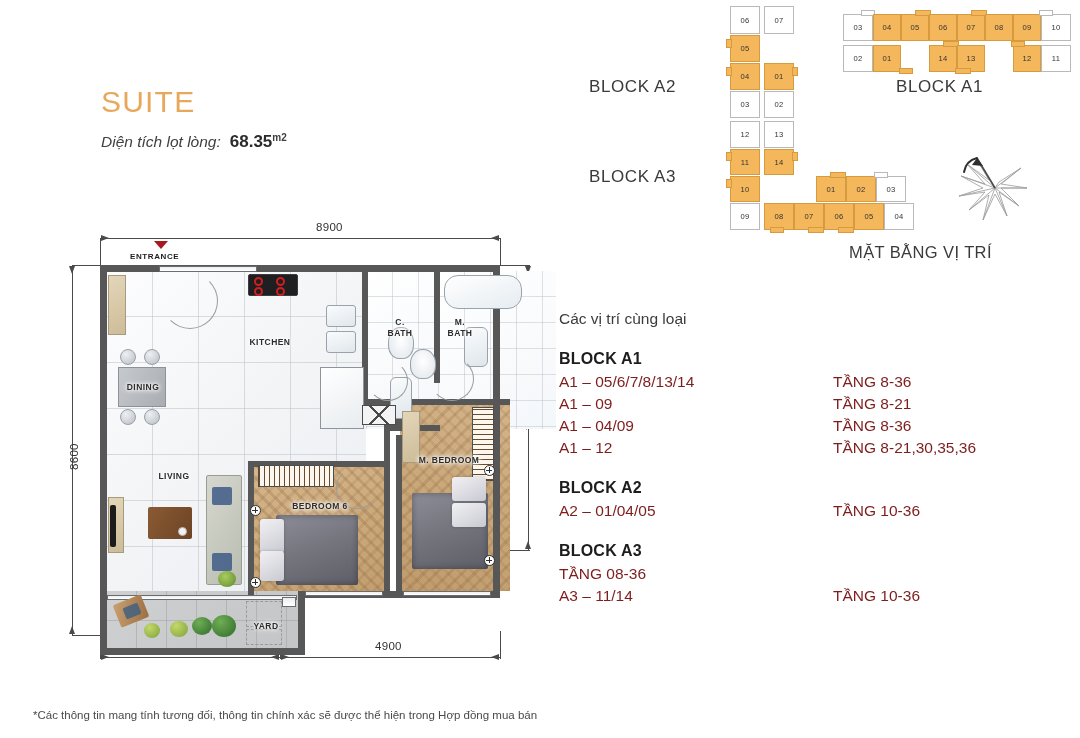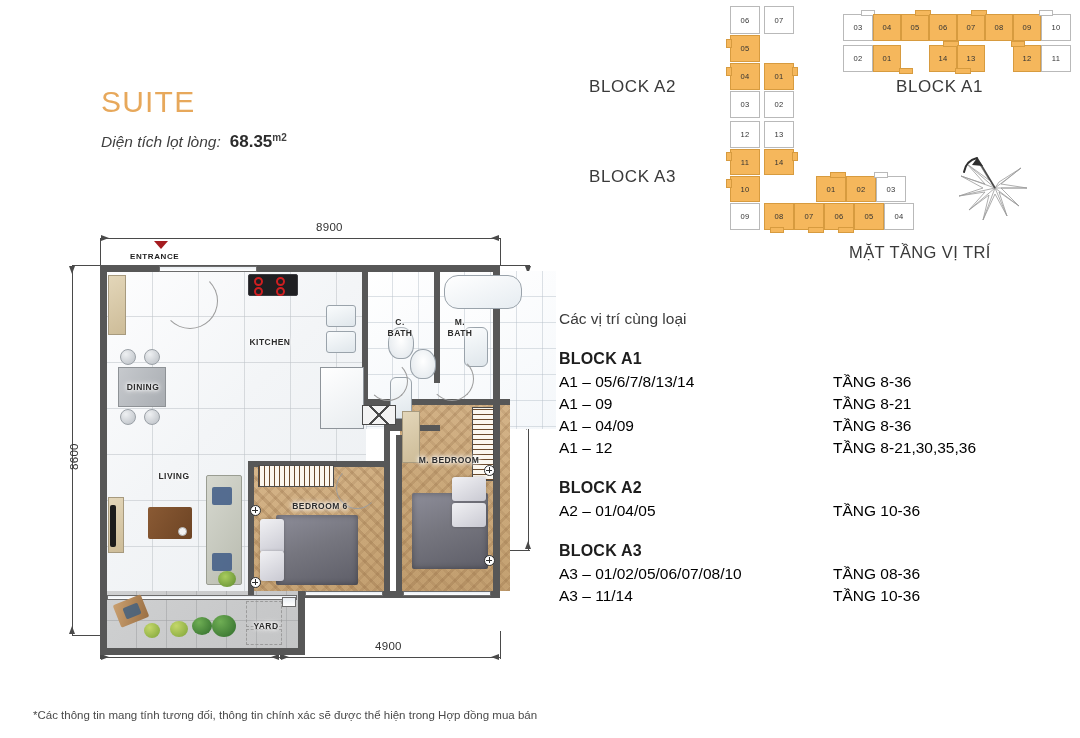--- a/index.html
+++ b/index.html
@@ -147,21 +147,21 @@
   .notch.on { background:#F5B75C; border-color:#d79b3f; }
 
   #compass { position:absolute; left:955px; top:150px; width:80px; height:75px; }
   #siteplan-title { position:absolute; left:849px; top:243px; font-size:16.5px; color:#3a3a3a; letter-spacing:.4px;}
 
   
   #legend { position:absolute; left:559px; top:310px; width:505px; }
   #legend-head { font-size:15.5px; color:#3c3c3c; margin-bottom:22px; }
   .grp-title { font-size:16px; font-weight:700; color:#1d1d1d; letter-spacing:.2px; margin-bottom:3px; }
   .grp { margin-bottom:20px; }
-  .lrow { display:flex; font-size:15.5px; color:#000000; line-height:22px; }
+  .lrow { display:flex; font-size:15.5px; color:#7f1d1d; line-height:22px; }
   .lrow .c1 { width:274px; white-space:nowrap; }
   .lrow .c2 { white-space:nowrap; }
 
   #footnote { position:absolute; left:33px; top:709px; font-size:11.5px; color:#4a4a4a; }
 </style>
 </head>
 <body>
 
 <div class="abs" id="suite-title">SUITE</div>
 <div class="abs" id="area-row">
@@ -405,21 +405,21 @@
   <svg width="80" height="75" viewBox="0 0 80 75">
     <g fill="none" stroke="#9b9b9b" stroke-width="0.8">
       <path d="M40 38 L22 10 L34 30 L12 14 L30 34 L6 26 L28 38 L4 46 L30 42 L14 60 L34 45 L28 70 L40 44 L52 66 L44 42 L64 56 L46 38 L72 38 L46 34 L66 18 L44 32 Z"></path>
       <path d="M40 38 L22 10 M40 38 L12 14 M40 38 L6 26 M40 38 L4 46 M40 38 L14 60 M40 38 L28 70 M40 38 L52 66 M40 38 L64 56 M40 38 L72 38 M40 38 L66 18"></path>
     </g>
     <path d="M40 38 L22 8" stroke="#4a4a4a" stroke-width="1.6" fill="none"></path>
     <path d="M22 8 C14 10, 10 16, 9 22" stroke="#2e2e2e" stroke-width="2" fill="none" stroke-linecap="round"></path>
     <path d="M22 8 L28 16 L17 15 Z" fill="#2e2e2e"></path>
   </svg>
 </div>
-<div id="siteplan-title">MẶT TẦNG VỊ TRÍ</div>
+<div id="siteplan-title">MẶT BẰNG VỊ TRÍ</div>
 
 <div id="legend">
   <div id="legend-head">Các vị trí cùng loại</div>
 
   <div class="grp">
     <div class="grp-title">BLOCK A1</div>
     <div class="lrow">
       <div class="c1">A1 – 05/6/7/8/13/14</div>
       <div class="c2">TẦNG 8-36</div>
     </div>
@@ -441,21 +441,20 @@
     <div class="grp-title">BLOCK A2</div>
     <div class="lrow">
       <div class="c1">A2 – 01/04/05</div>
       <div class="c2">TẦNG 10-36</div>
     </div>
   </div>
 
   <div class="grp">
     <div class="grp-title">BLOCK A3</div>
     <div class="lrow">
-      <div class="c1">A3 – 01/02/05/06/07/08/10</div>
       <div class="c2">TẦNG 08-36</div>
     </div>
     <div class="lrow">
       <div class="c1">A3 – 11/14</div>
       <div class="c2">TẦNG 10-36</div>
     </div>
   </div>
 </div>
 
 <div id="footnote">*Các thông tin mang tính tương đối, thông tin chính xác sẽ được thể hiện trong Hợp đồng mua bán</div>

